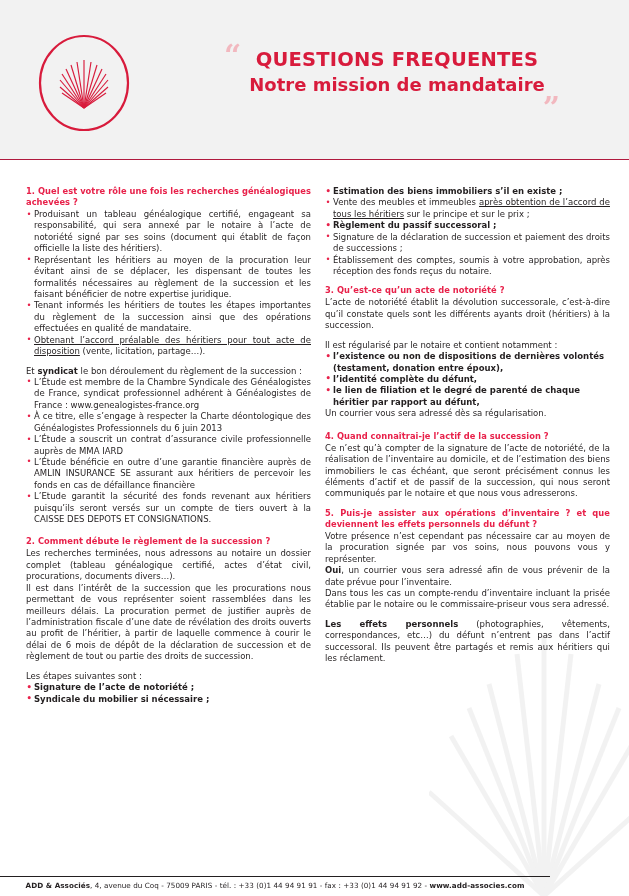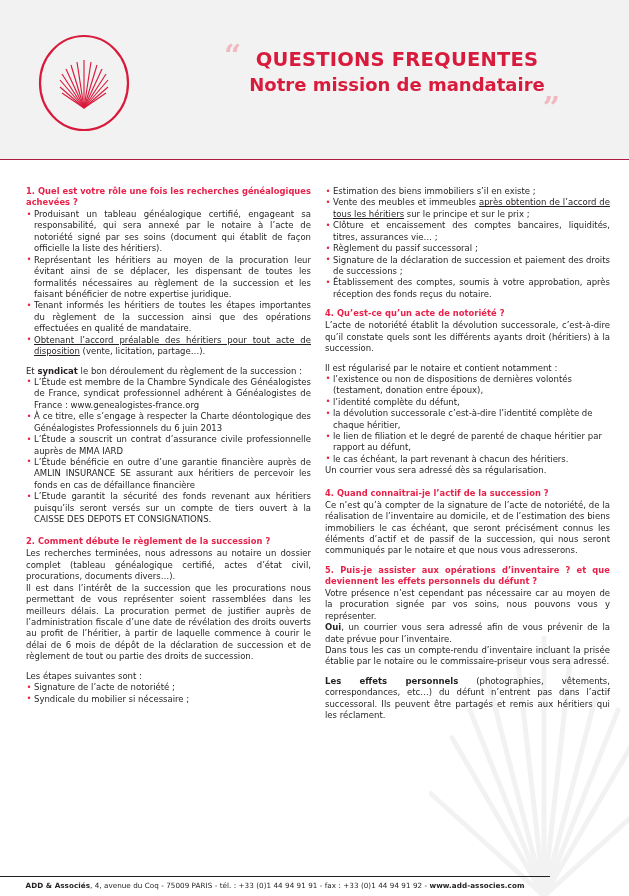--- a/index.html
+++ b/index.html
@@ -141,21 +141,21 @@
     margin: 0;
   }
   ul.bullets > li::before {
     content: "\2022";
     position: absolute;
     left: 0.5px;
     top: -0.5px;
     color: #e8214a;
     font-size: 8.5px;
   }
-  ul.bullets > li.nojust { text-align: left; }
+  ul.bullets > li.nojust { text-align: left; font-weight: bold; }
   .gap { height: 8px; }
   b, strong { font-weight: 700; }
   u { text-decoration: underline; }
 
   
   .footer {
     position: absolute;
     left: 0;
     bottom: 0;
     width: 550px;
@@ -263,40 +263,37 @@
       <li class="nojust">Syndicale du mobilier si nécessaire ;</li>
     </ul>
 
   </div>
 
   <div class="col">
 
     <ul class="bullets">
       <li class="nojust">Estimation des biens immobiliers s’il en existe ;</li>
       <li><span>Vente des meubles et immeubles </span><u>après obtention de l’accord de tous les héritiers</u><span> sur le principe et sur le prix ;</span></li>
-      <li>Clôture et encaissement des comptes bancaires, liquidités, titres, assurances vie… ;</li>
       <li class="nojust">Règlement du passif successoral ;</li>
       <li>Signature de la déclaration de succession et paiement des droits de successions ;</li>
       <li>Établissement des comptes, soumis à votre approbation, après réception des fonds reçus du notaire.</li>
     </ul>
 
     <div class="gap"></div>
 
-    <div class="q-head">4. Qu’est-ce qu’un acte de notoriété ?</div>
+    <div class="q-head">3. Qu’est-ce qu’un acte de notoriété ?</div>
     <p class="para">L’acte de notoriété établit la dévolution successorale, c’est-à-dire qu’il constate quels sont les différents ayants droit (héritiers) à la succession.</p>
 
     <div class="gap"></div>
 
     <p class="para">Il est régularisé par le notaire et contient notamment :</p>
     <ul class="bullets">
       <li class="nojust">l’existence ou non de dispositions de dernières volontés (testament, donation entre époux),</li>
       <li class="nojust">l’identité complète du défunt,</li>
-      <li class="nojust">la dévolution successorale c’est-à-dire l’identité complète de chaque héritier,</li>
       <li class="nojust">le lien de filiation et le degré de parenté de chaque héritier par rapport au défunt,</li>
-      <li class="nojust">le cas échéant, la part revenant à chacun des héritiers.</li>
     </ul>
     <p class="para">Un courrier vous sera adressé dès sa régularisation.</p>
 
     <div class="q-head spaced">4. Quand connaîtrai-je l’actif de la succession ?</div>
     <p class="para">Ce n’est qu’à compter de la signature de l’acte de notoriété, de la réalisation de l’inventaire au domicile, et de l’estimation des biens immobiliers le cas échéant, que seront précisément connus les éléments d’actif et de passif de la succession, qui nous seront communiqués par le notaire et que nous vous adresserons.</p>
 
     <div class="gap"></div>
 
     <div class="q-head">5. Puis-je assister aux opérations d’inventaire ? et que deviennent les effets personnels du défunt ?</div>
     <p class="para">Votre présence n’est cependant pas nécessaire car au moyen de la procuration signée par vos soins, nous pouvons vous y représenter.</p>

